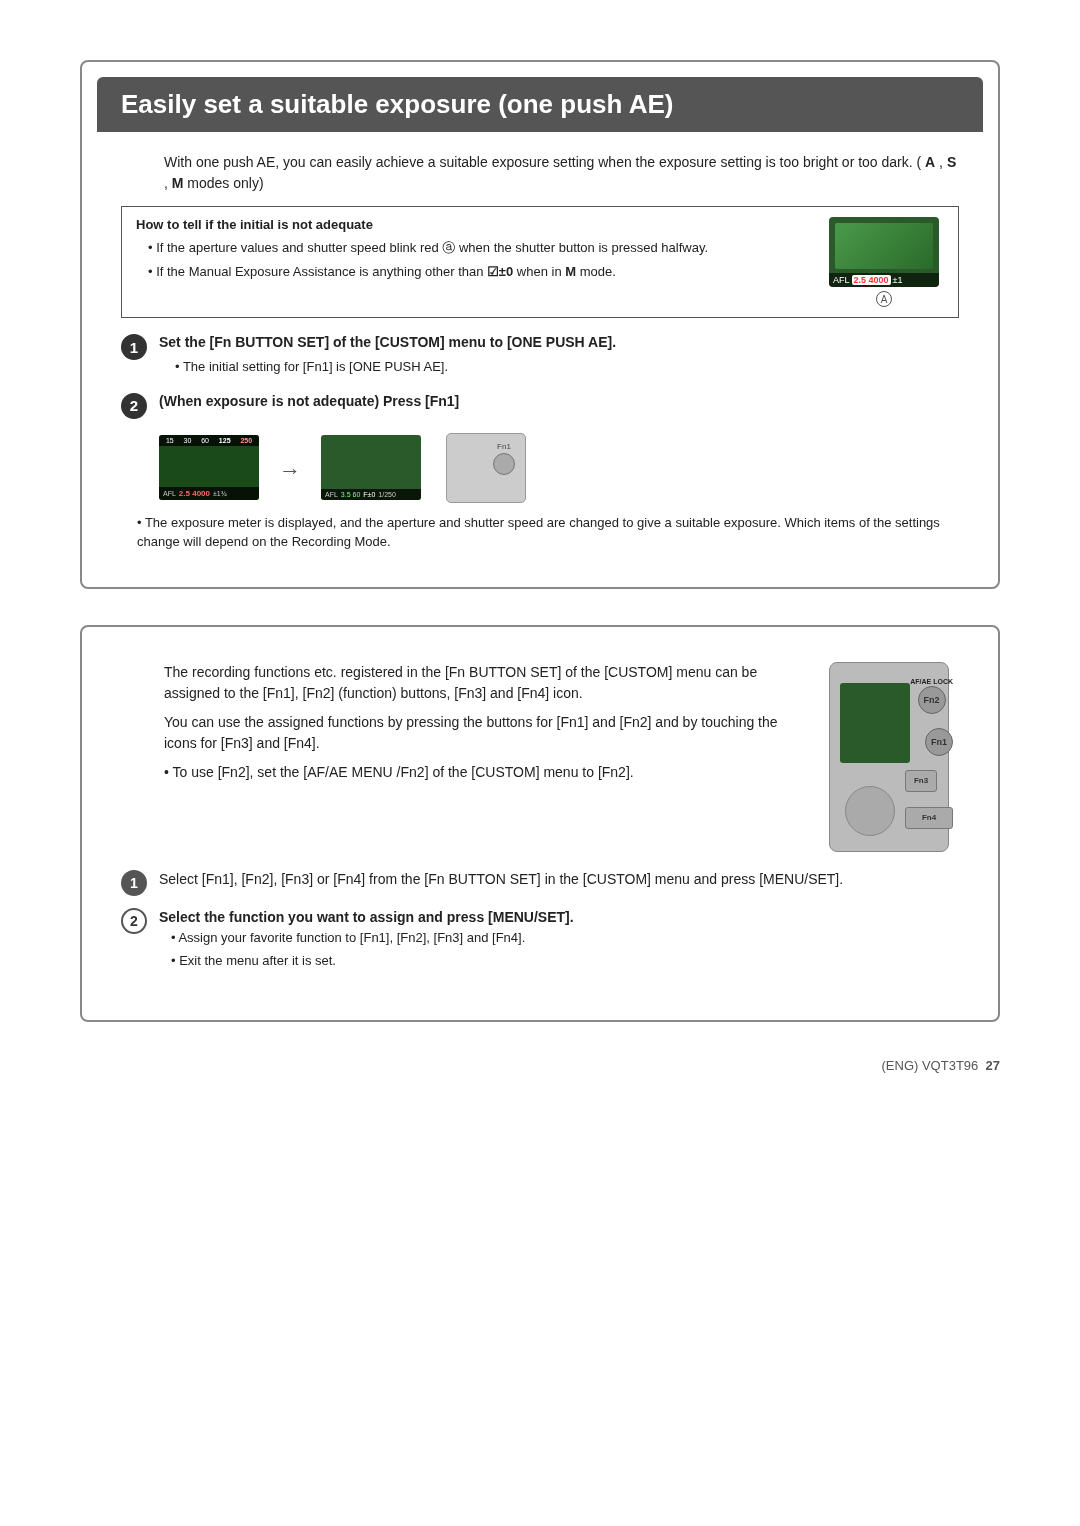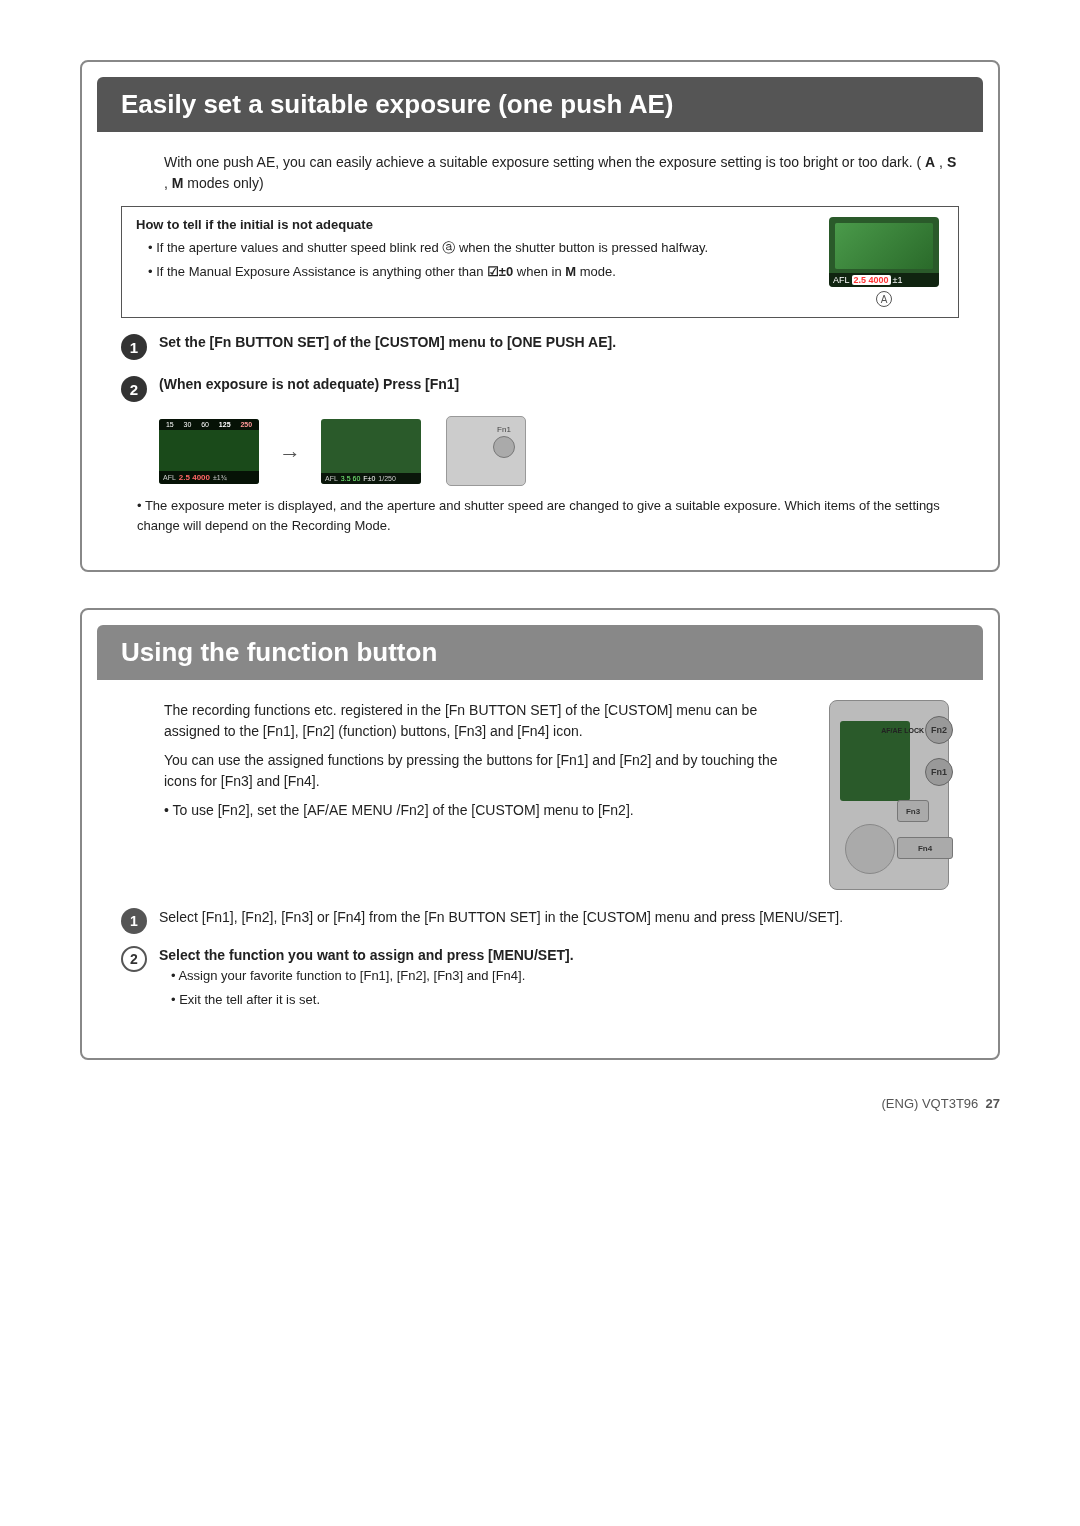--- a/index.html
+++ b/index.html
@@ -187,20 +187,21 @@
         <div class="circle-a">A</div>
       </div>
     </div>
 
     <div class="step">
       <div class="step-num">1</div>
       <div class="step-content">
         <div class="step-label">
           <span>Set the [Fn BUTTON SET] of the [CUSTOM] menu to [ONE PUSH AE].</span>
         </div>
+        <div class="bullet">• The initial setting for [Fn1] is [ONE PUSH AE].</div>
       </div>
     </div>
 
     <div class="step">
       <div class="step-num">2</div>
       <div class="step-content">
         <div class="step-label">(When exposure is not adequate) Press [Fn1]</div>
       </div>
     </div>
 
@@ -241,52 +242,49 @@
         </div>
       </div>
     </div>
 
     <div class="bullet">• The exposure meter is displayed, and the aperture and shutter speed are changed to give a suitable exposure. Which items of the settings change will depend on the Recording Mode.</div>
 
   </div>
 </div>
 
 <div class="section-box">
-  <div class="section-title section-title-light">
-    <span>Using the function button</span>
-  </div>
   <div class="section-content">
 
     <div style="display:flex;gap:20px;align-items:flex-start;">
       <div style="flex:1;">
         <p>The recording functions etc. registered in the [Fn BUTTON SET] of the [CUSTOM] menu can be assigned to the [Fn1], [Fn2] (function) buttons, [Fn3] and [Fn4] icon.</p>
         <p>You can use the assigned functions by pressing the buttons for [Fn1] and [Fn2] and by touching the icons for [Fn3] and [Fn4].</p>
         <p>• To use [Fn2], set the [AF/AE MENU /Fn2] of the [CUSTOM] menu to [Fn2].</p>
       </div>
 
       <div style="width:130px;flex-shrink:0;position:relative;">
 
         <div style="width:120px;height:190px;background:#bbb;border:1px solid #888;border-radius:8px;position:relative;overflow:visible;">
 
           <div style="position:absolute;left:10px;top:20px;width:70px;height:80px;background:#2a5a2a;border-radius:3px;"></div>
 
           <div style="position:absolute;right:-5px;top:15px;display:flex;flex-direction:column;gap:6px;align-items:flex-end;">
 
-            <div style="display:flex;flex-direction:row;align-items:center;gap:1px;">
+            <div style="display:flex;flex-direction:column;align-items:center;gap:1px;">
               <span style="font-size:7px;color:#222;font-weight:bold;white-space:nowrap;">AF/AE LOCK</span>
               <div style="width:28px;height:28px;background:#999;border-radius:50%;border:1px solid #666;display:flex;align-items:center;justify-content:center;font-size:9px;font-weight:bold;color:#333;">Fn2</div>
             </div>
 
             <div style="display:flex;flex-direction:column;align-items:center;gap:1px;margin-top:8px;">
               <div style="width:28px;height:28px;background:#999;border-radius:50%;border:1px solid #666;display:flex;align-items:center;justify-content:center;font-size:9px;font-weight:bold;color:#333;">Fn1</div>
             </div>
 
             <div style="display:flex;flex-direction:column;gap:15px;margin-top:8px;">
               <div style="width:32px;height:22px;background:#aaa;border-radius:3px;border:1px solid #777;display:flex;align-items:center;justify-content:center;font-size:8px;font-weight:bold;color:#333;">Fn3</div>
-              <div style="width:56px;height:22px;background:#aaa;border-radius:3px;border:1px solid #777;display:flex;align-items:center;justify-content:center;font-size:8px;font-weight:bold;color:#333;">Fn4</div>
+              <div style="width:48px;height:22px;background:#aaa;border-radius:3px;border:1px solid #777;display:flex;align-items:center;justify-content:center;font-size:8px;font-weight:bold;color:#333;">Fn4</div>
             </div>
           </div>
 
           <div style="position:absolute;bottom:15px;left:15px;width:50px;height:50px;background:#aaa;border-radius:50%;border:1px solid #888;"></div>
         </div>
       </div>
     </div>
 
     <div style="display:flex;gap:12px;margin:16px 0 10px 0;align-items:flex-start;">
       <div style="width:26px;height:26px;background:#555;color:#fff;border-radius:50%;display:flex;align-items:center;justify-content:center;font-weight:bold;font-size:14px;flex-shrink:0;margin-top:2px;">1</div>
@@ -295,21 +293,21 @@
           <span>Select [Fn1], [Fn2], [Fn3] or [Fn4] from the [Fn BUTTON SET] in the [CUSTOM] menu and press [MENU/SET].</span>
         </div>
       </div>
     </div>
 
     <div style="display:flex;gap:12px;margin:10px 0;align-items:flex-start;">
       <div style="width:26px;height:26px;border:2px solid #555;color:#333;border-radius:50%;display:flex;align-items:center;justify-content:center;font-weight:bold;font-size:14px;flex-shrink:0;margin-top:2px;">2</div>
       <div style="flex:1;">
         <div style="font-weight:bold;font-size:14px;line-height:1.6;">Select the function you want to assign and press [MENU/SET].</div>
         <div class="note-bullet">Assign your favorite function to [Fn1], [Fn2], [Fn3] and [Fn4].</div>
-        <div class="note-bullet">Exit the tell after it is set.</div>
+        <div class="note-bullet">Exit the menu after it is set.</div>
       </div>
     </div>
 
   </div>
 </div>
 
 <div class="footer">
   <span>
     <span>(ENG) VQT3T96</span>&nbsp;&nbsp;<strong>27</strong>
   </span>

